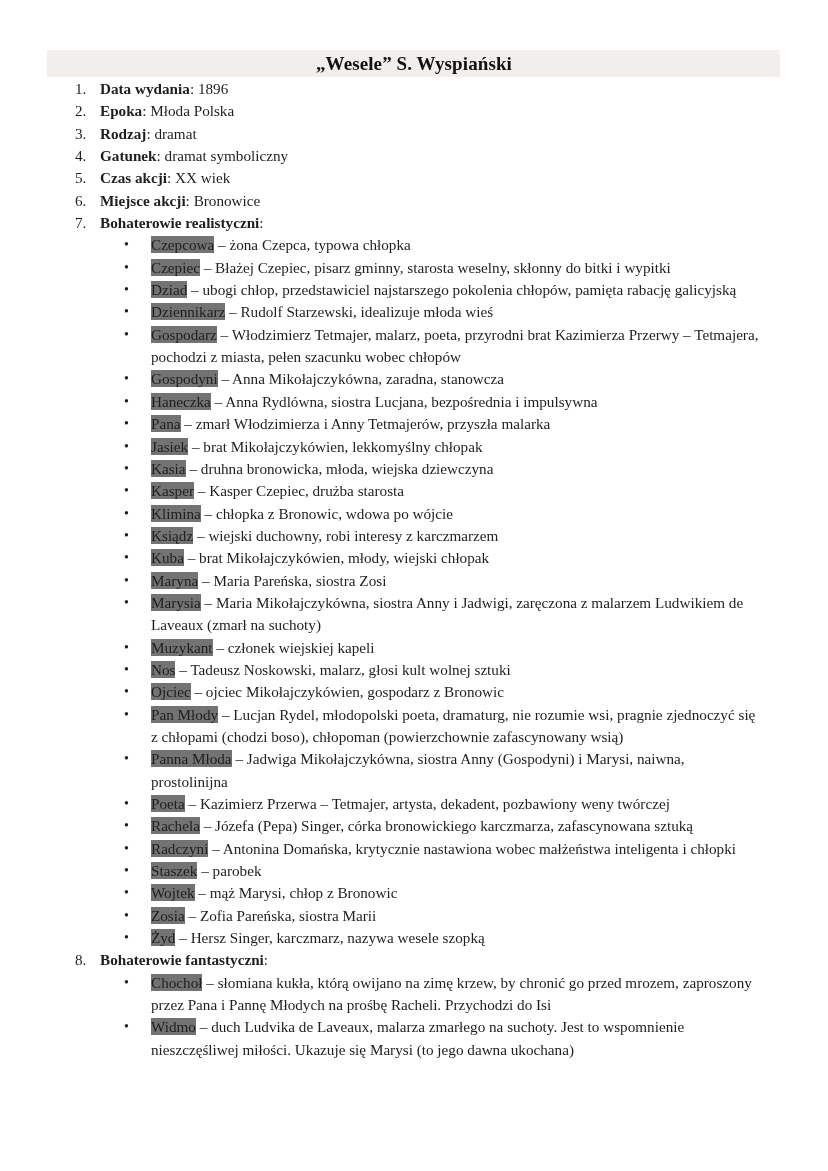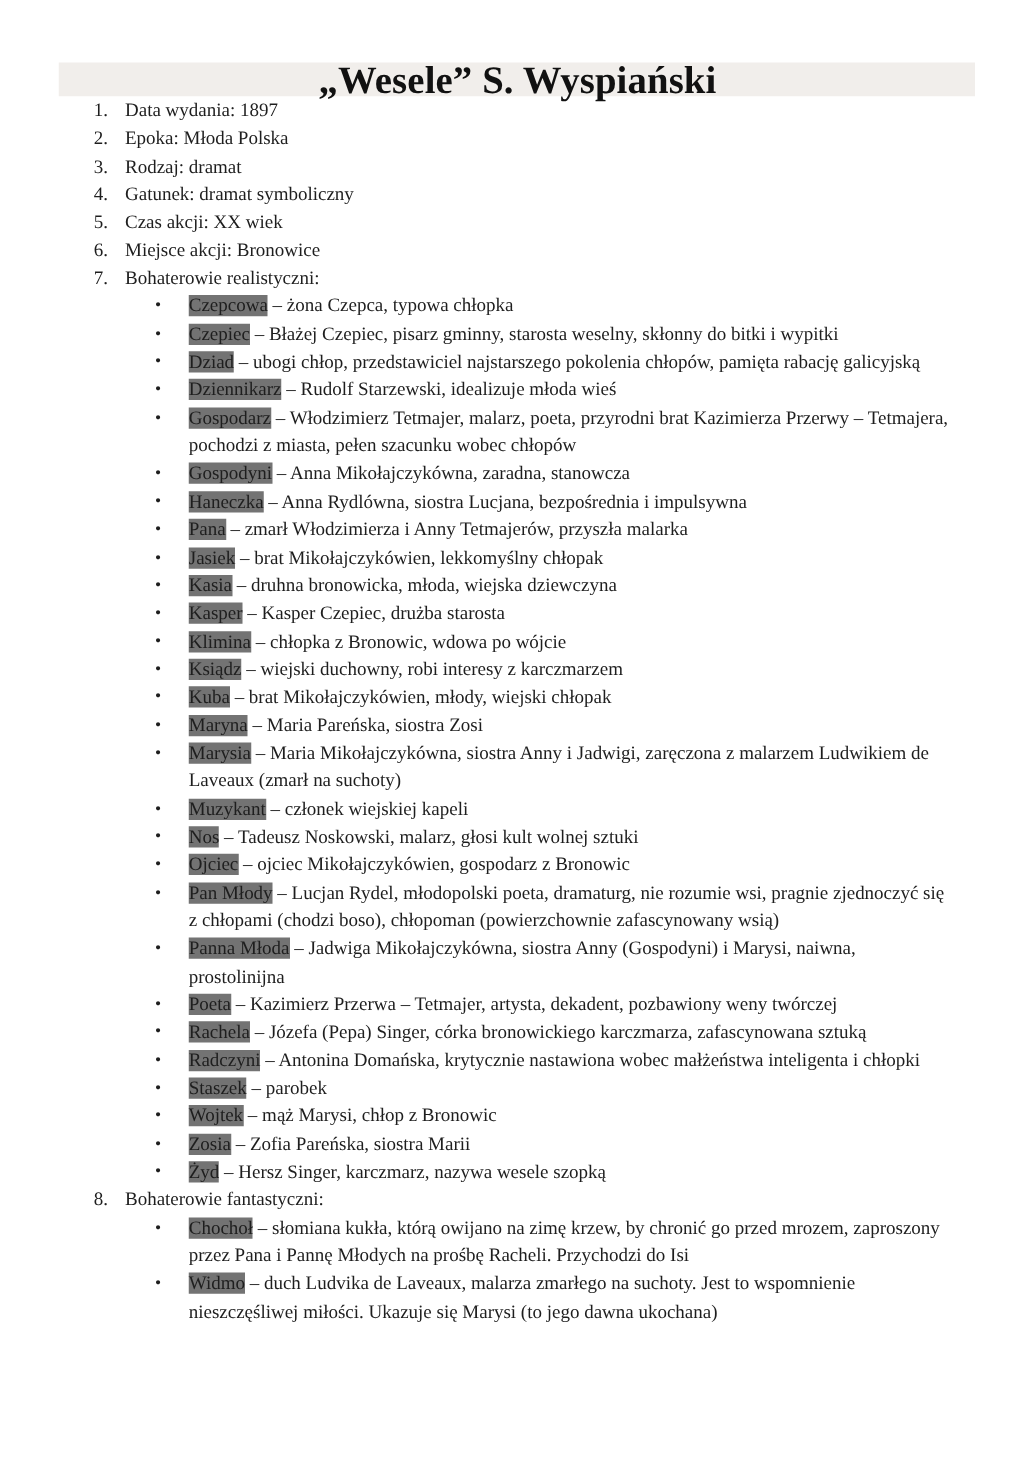--- a/index.html
+++ b/index.html
@@ -8,44 +8,44 @@
     font-family: "Liberation Serif", "DejaVu Serif", serif;
     color: #1e1e1e;
   }
   .page { position: absolute; left: 0; top: 0; width: 828px; }
   .title-bar {
     position: absolute; left: 47px; top: 50px; width: 733px; height: 27px;
     background: #f1eeeb;
   }
   .title {
     position: absolute; left: 0; right: 0; top: 49px; text-align: center;
-    font-size: 31px; font-weight: bold; line-height: 30px; letter-spacing: 0.1px;
+    font-size: 19px; font-weight: bold; line-height: 30px; letter-spacing: 0.1px;
     color: #111;
   }
   ol.main {
     position: absolute; left: 0; top: 78px; margin: 0; padding: 0; list-style: none;
     width: 828px;
   }
   ol.main > li { position: relative; padding-left: 100px; font-size: 15.2px; line-height: 22.35px; }
   ol.main > li .num { position: absolute; left: 75px; top: 0; }
-  ol.main > li .key { font-weight: normal; }
+  ol.main > li .key { font-weight: bold; }
   ul.sub { list-style: none; margin: 0; padding: 0; }
   ul.sub > li { position: relative; margin-left: 51px; padding-left: 0; width: 610px; line-height: 22.35px; }
   ul.sub > li .bullet { position: absolute; left: -27px; top: 0; font-size: 14px; }
   .hl { background: #737373; }
 </style>
 </head>
 <body>
 
 <div class="page">
   <div class="title-bar"></div>
   <div class="title">„Wesele” S. Wyspiański</div>
 
   <ol class="main" id="main-list">
-      <li><span class="num">1.</span><span class="key">Data wydania</span><span>: </span><span>1897</span></li>
+      <li><span class="num">1.</span><span class="key">Data wydania</span><span>: </span><span>1896</span></li>
       <li><span class="num">2.</span><span class="key">Epoka</span><span>: </span><span>Młoda Polska</span></li>
       <li><span class="num">3.</span><span class="key">Rodzaj</span><span>: </span><span>dramat</span></li>
       <li><span class="num">4.</span><span class="key">Gatunek</span><span>: </span><span>dramat symboliczny</span></li>
       <li><span class="num">5.</span><span class="key">Czas akcji</span><span>: </span><span>XX wiek</span></li>
       <li><span class="num">6.</span><span class="key">Miejsce akcji</span><span>: </span><span>Bronowice</span></li>
       <li><span class="num">7.</span><span class="key">Bohaterowie realistyczni</span><span>:</span><span></span><ul class="sub">
           <li><span class="bullet">•</span><span class="hl">Czepcowa</span><span> – żona Czepca, typowa chłopka</span></li>
           <li><span class="bullet">•</span><span class="hl">Czepiec</span><span> – Błażej Czepiec, pisarz gminny, starosta weselny, skłonny do bitki i wypitki</span></li>
           <li><span class="bullet">•</span><span class="hl">Dziad</span><span> – ubogi chłop, przedstawiciel najstarszego pokolenia chłopów, pamięta rabację galicyjską</span></li>
           <li><span class="bullet">•</span><span class="hl">Dziennikarz</span><span> – Rudolf Starzewski, idealizuje młoda wieś</span></li>

